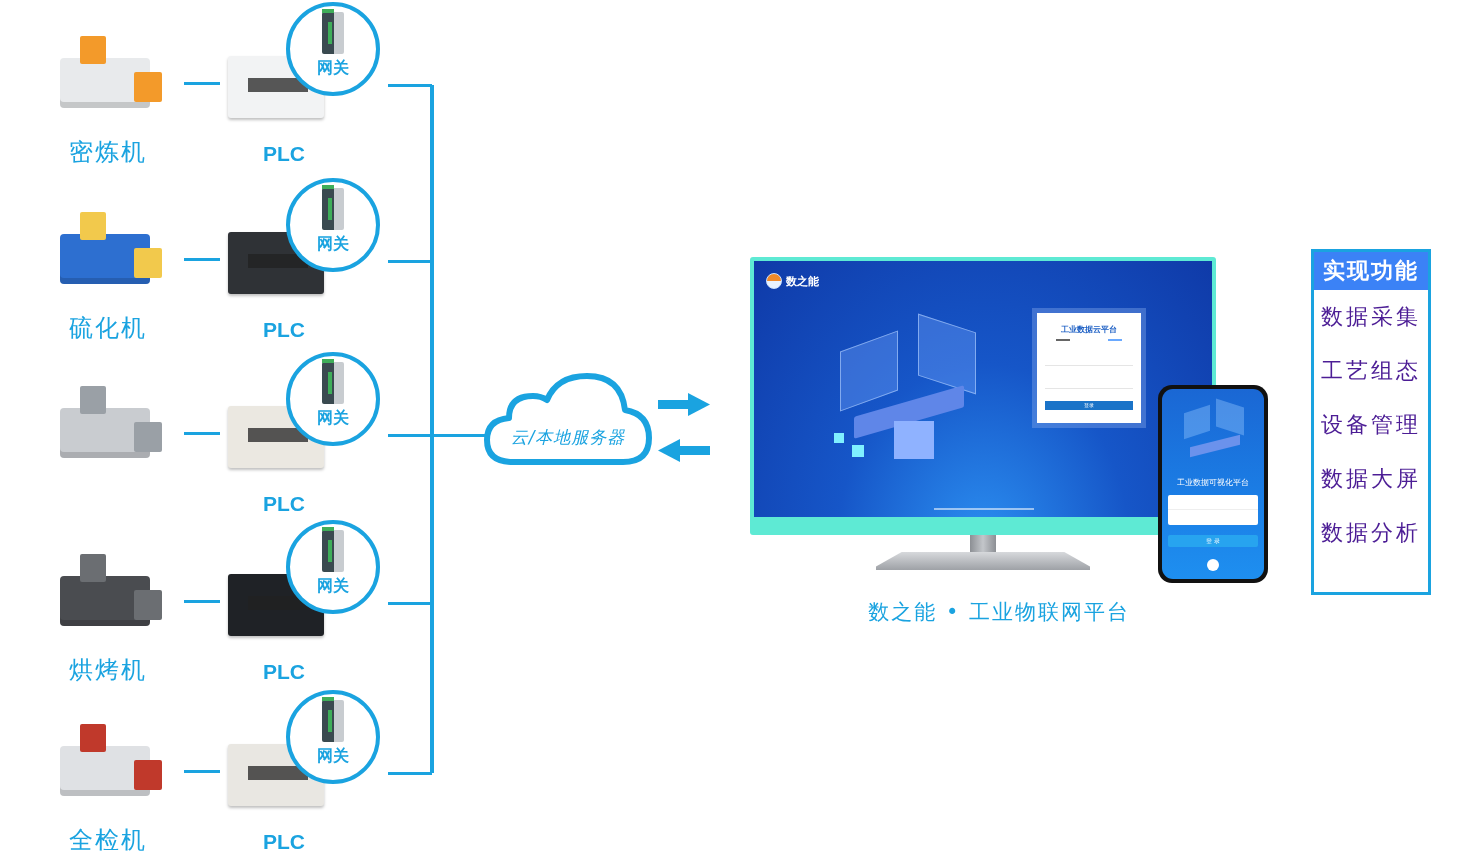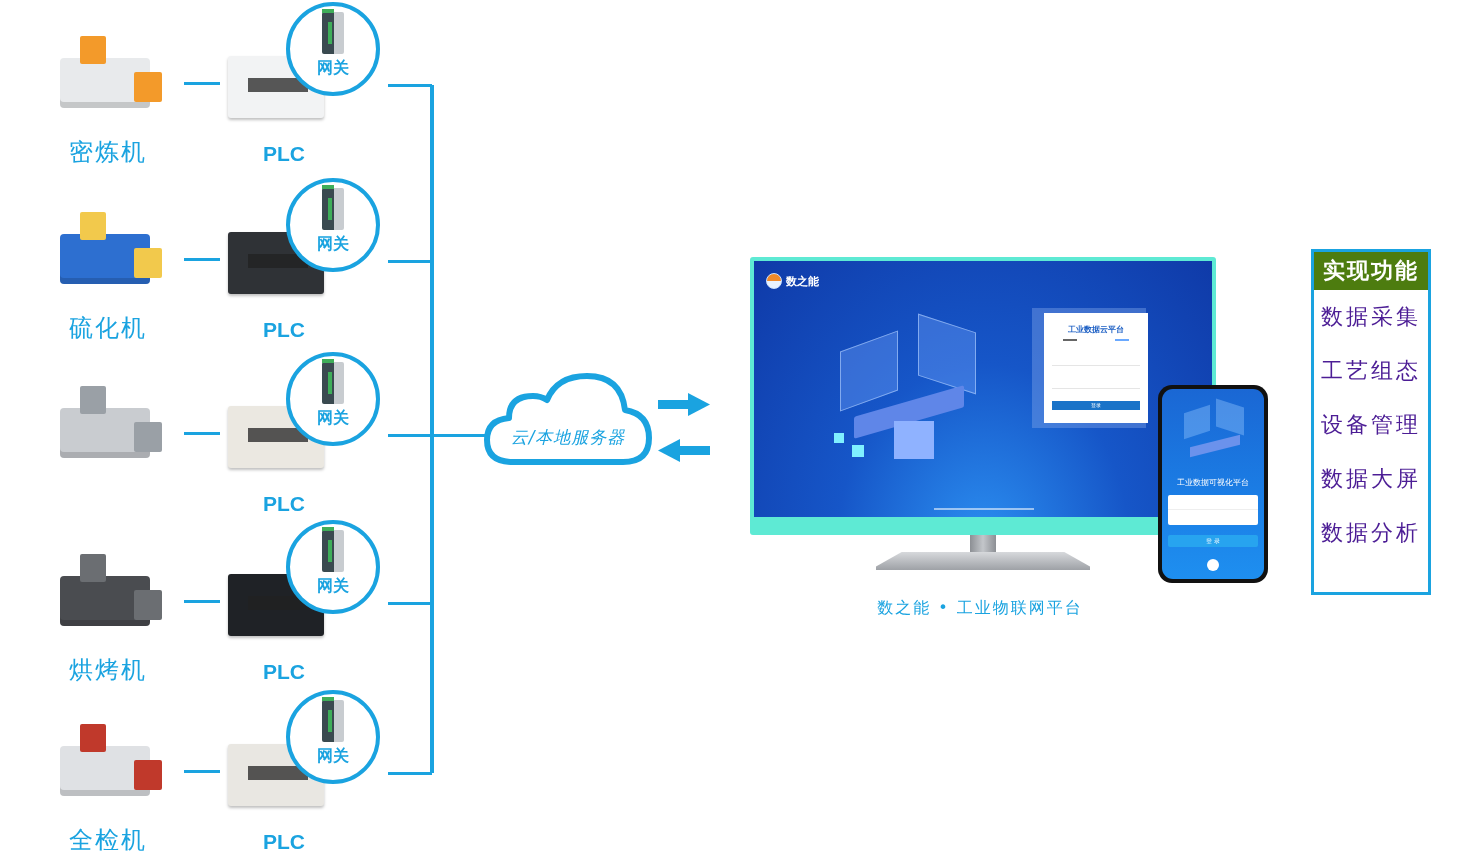--- a/index.html
+++ b/index.html
@@ -148,21 +148,21 @@
     <div class="abs" style="left:80px;top:60px;width:140px;height:140px;">
       <div class="abs" style="left:6px;top:20px;width:56px;height:58px;background:rgba(120,170,255,0.35);border:1px solid rgba(180,210,255,0.6);transform:skewY(-20deg);"></div>
       <div class="abs" style="left:84px;top:2px;width:56px;height:60px;background:rgba(120,170,255,0.35);border:1px solid rgba(180,210,255,0.6);transform:skewY(18deg);"></div>
       <div class="abs" style="left:20px;top:80px;width:110px;height:22px;background:#5f86e8;transform:skewY(-16deg);border-radius:2px;"></div>
       <div class="abs" style="left:60px;top:100px;width:40px;height:38px;background:#8fb2ff;"></div>
       <div class="abs" style="left:0px;top:112px;width:10px;height:10px;background:#7ff0ff;"></div>
       <div class="abs" style="left:18px;top:124px;width:12px;height:12px;background:#7ff0ff;"></div>
     </div>
 
     <div class="abs" style="left:278px;top:47px;width:114px;height:120px;background:rgba(120,160,230,0.45);">
-      <div class="abs" style="left:5px;top:5px;width:104px;height:110px;background:#fff;margin-left:7px;">
+      <div class="abs" style="left:5px;top:5px;width:104px;height:110px;background:#fff;">
         <div style="text-align:center;color:#1c5fc4;font-size:8px;font-weight:bold;margin-top:11px;">工业数据云平台</div>
         <div style="display:flex;justify-content:space-around;margin-top:4px;">
           <span style="width:14px;height:2px;background:#666;"></span>
             <span style="width:14px;height:2px;background:#6aa9ff;"></span>
         </div>
         <div style="margin:10px 8px 0;height:14px;border-bottom:1px solid #e5e5e5;"></div>
         <div style="margin:8px 8px 0;height:14px;border-bottom:1px solid #e5e5e5;"></div>
         <div style="margin:12px 8px 0;height:9px;background:#1a73c8;color:#fff;font-size:5px;text-align:center;line-height:9px;">登录</div>
       </div>
     </div>
@@ -183,24 +183,24 @@
     <div class="abs" style="left:0;top:88px;width:102px;text-align:center;color:#fff;font-size:8px;">工业数据可视化平台</div>
     <div class="abs" style="left:6px;top:106px;width:90px;height:30px;background:#fff;border-radius:2px;">
       <div style="height:14px;border-bottom:1px solid #eee;"></div>
       <div style="height:14px;"></div>
     </div>
     <div class="abs" style="left:6px;top:146px;width:90px;height:12px;background:#27a4ef;color:#fff;font-size:6px;text-align:center;line-height:12px;border-radius:2px;">登 录</div>
     <div class="abs" style="left:45px;top:170px;width:12px;height:12px;border-radius:50%;background:#fff;"></div>
   </div>
 </div>
 
-<div class="abs" style="left:830px;top:598px;width:300px;text-align:center;font-size:16px;color:#1aa3e0;letter-spacing:2px;">数之能 • 工业物联网平台</div>
+<div class="abs" style="left:830px;top:598px;width:300px;text-align:right;font-size:21px;color:#1aa3e0;letter-spacing:2px;">数之能 • 工业物联网平台</div>
 
 <div class="abs" style="left:1311px;top:249px;width:120px;height:346px;border:3px solid #1aa3e0;box-sizing:border-box;">
-  <div style="background:#4d7c0f;color:#fff;font-size:22px;font-weight:bold;text-align:center;height:38px;line-height:38px;letter-spacing:2px;">实现功能</div>
+  <div style="background:#3b82f6;color:#fff;font-size:22px;font-weight:bold;text-align:center;height:38px;line-height:38px;letter-spacing:2px;">实现功能</div>
   <div id="func-list">
       <div class="func-item">数据采集</div>
       <div class="func-item">工艺组态</div>
       <div class="func-item">设备管理</div>
       <div class="func-item">数据大屏</div>
       <div class="func-item">数据分析</div>
     </div>
 </div>
 
 </body></html>

